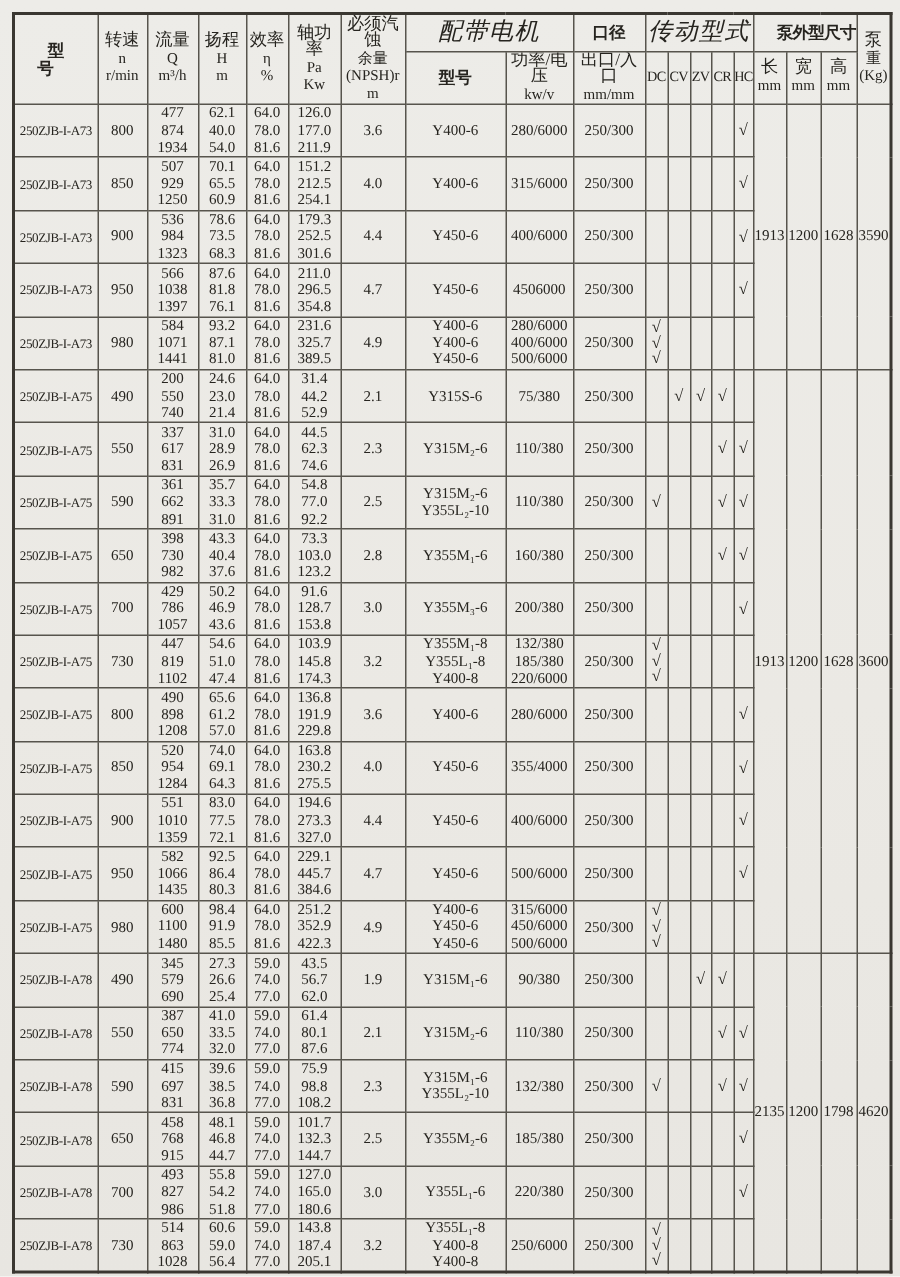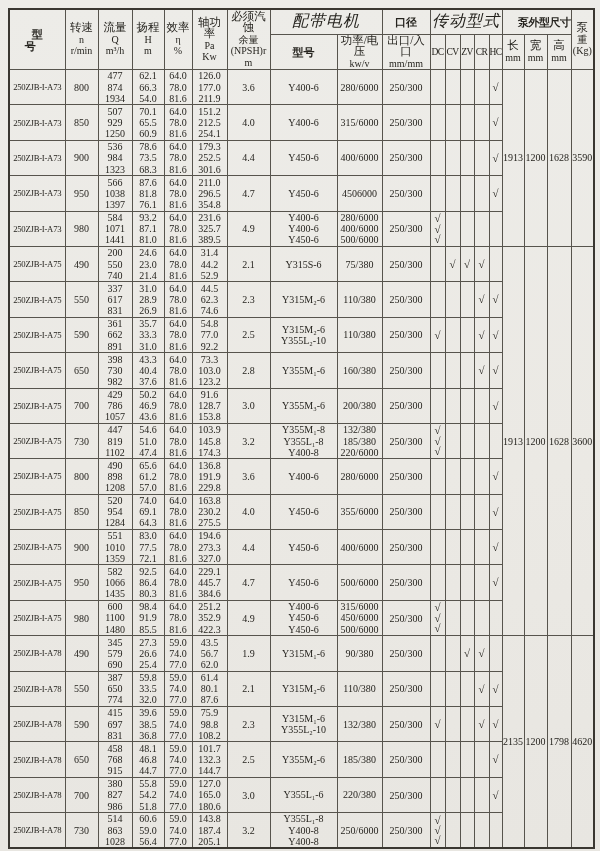--- a/index.html
+++ b/index.html
@@ -169,21 +169,21 @@
         <tr>
           <td class="modelcell">250ZJB-I-A73</td>
           <td class="single">800</td>
           <td>
             <div class="ln">477</div>
             <div class="ln">874</div>
             <div class="ln">1934</div>
           </td>
           <td>
             <div class="ln">62.1</div>
-            <div class="ln">66.3</div>
+            <div class="ln">40.0</div>
             <div class="ln">54.0</div>
           </td>
           <td>
             <div class="ln">64.0</div>
             <div class="ln">78.0</div>
             <div class="ln">81.6</div>
           </td>
           <td>
             <div class="ln">126.0</div>
             <div class="ln">177.0</div>
@@ -688,21 +688,21 @@
           <td>
             <div class="ln">163.8</div>
             <div class="ln">230.2</div>
             <div class="ln">275.5</div>
           </td>
           <td class="single">4.0</td>
           <td>
             <div class="ln">Y450-6</div>
           </td>
           <td>
-            <div class="ln">355/6000</div>
+            <div class="ln">355/4000</div>
           </td>
           <td class="single">250/300</td>
           <td class="check"></td>
           <td class="check"></td>
           <td class="check"></td>
           <td class="check"></td>
           <td class="check">
             <div class="ck">√</div>
           </td>
         </tr>
@@ -876,21 +876,21 @@
         </tr>
         <tr>
           <td class="modelcell">250ZJB-I-A78</td>
           <td class="single">550</td>
           <td>
             <div class="ln">387</div>
             <div class="ln">650</div>
             <div class="ln">774</div>
           </td>
           <td>
-            <div class="ln">59.8</div>
+            <div class="ln">41.0</div>
             <div class="ln">33.5</div>
             <div class="ln">32.0</div>
           </td>
           <td>
             <div class="ln">59.0</div>
             <div class="ln">74.0</div>
             <div class="ln">77.0</div>
           </td>
           <td>
             <div class="ln">61.4</div>
@@ -995,21 +995,21 @@
           <td class="check"></td>
           <td class="check"></td>
           <td class="check">
             <div class="ck">√</div>
           </td>
         </tr>
         <tr>
           <td class="modelcell">250ZJB-I-A78</td>
           <td class="single">700</td>
           <td>
-            <div class="ln">380</div>
+            <div class="ln">493</div>
             <div class="ln">827</div>
             <div class="ln">986</div>
           </td>
           <td>
             <div class="ln">55.8</div>
             <div class="ln">54.2</div>
             <div class="ln">51.8</div>
           </td>
           <td>
             <div class="ln">59.0</div>

